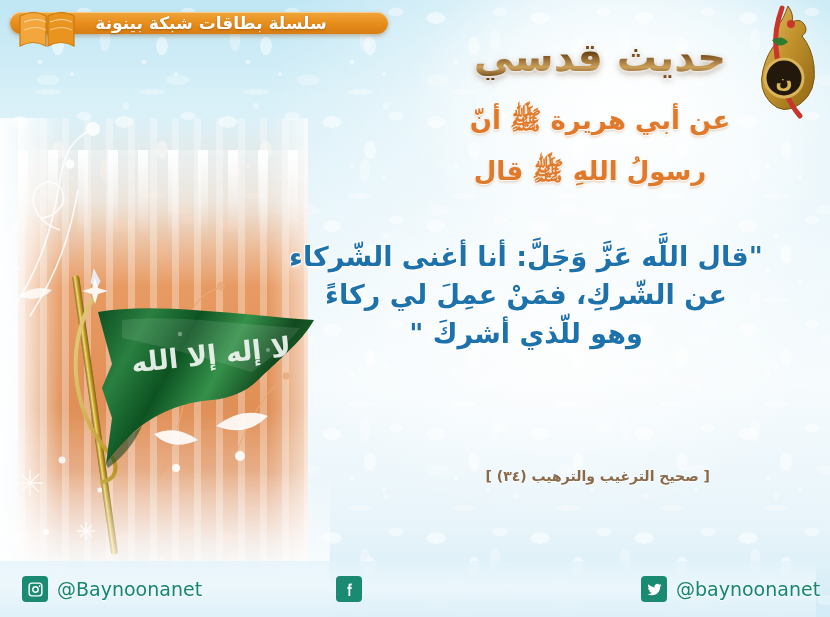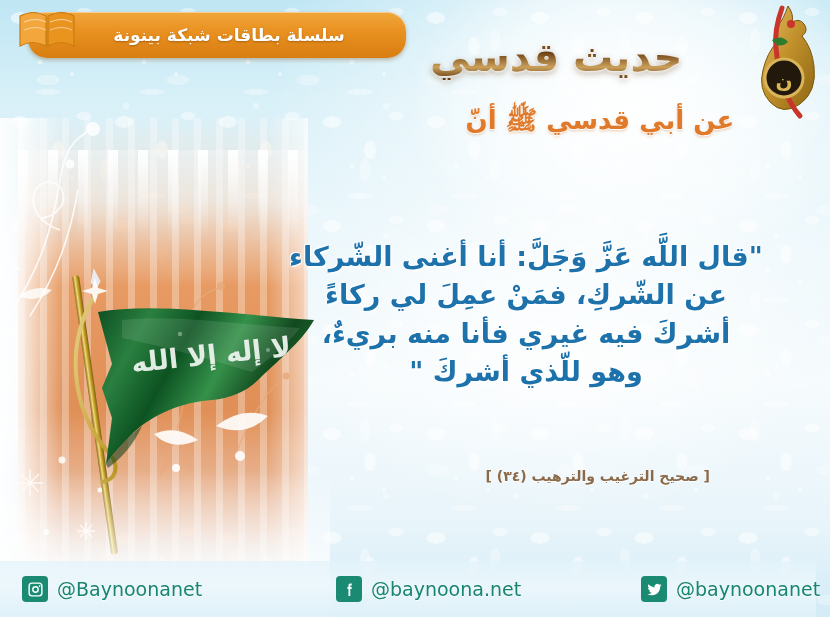--- a/index.html
+++ b/index.html
@@ -81,21 +81,21 @@
     position:absolute;left:0;top:470px;width:330px;height:150px;
     background:linear-gradient(180deg, rgba(255,255,255,0) 0%, rgba(255,255,255,.85) 70%, rgba(240,250,253,.95) 100%);
     pointer-events:none;
   }
 
   
   .swirl{position:absolute;pointer-events:none;}
 
   
   #banner{
-    position:absolute;left:28px;top:12px;height:46px;width:378px;
+    position:absolute;left:10px;top:12px;height:22px;width:378px;
     background:linear-gradient(180deg,#f0a63a 0%,#e8901f 45%,#d87d12 100%);
     border-radius:19px;
     box-shadow:0 2px 4px rgba(120,70,10,.35), inset 0 1px 0 rgba(255,255,255,.45);
     display:flex;align-items:center;justify-content:center;
     direction:rtl;
   }
   #banner-text{
     color:#fff;font-size:17px;font-weight:bold;
     letter-spacing:.5px;
     text-shadow:0 1px 2px rgba(130,70,5,.55);
@@ -105,21 +105,21 @@
   .book-icon{
     position:absolute;left:16px;top:6px;width:62px;height:48px;
   }
 
   
   .logo{position:absolute;right:10px;top:2px;width:62px;height:118px;}
 
   
   #title{
     position:absolute;left:430px;top:34px;width:340px;
-    text-align:left;direction:rtl;
+    text-align:center;direction:rtl;
     font-size:40px;font-weight:bold;
     background:linear-gradient(180deg,#a8742c 0%,#6b3f14 40%,#caa05a 72%,#5e3410 100%);
     -webkit-background-clip:text;background-clip:text;
     color:transparent;-webkit-text-fill-color:transparent;
     filter:drop-shadow(0 1px 1px rgba(255,255,255,.85)) drop-shadow(0 2px 3px rgba(90,50,10,.35));
     letter-spacing:1px;
   }
   .subtitle{
     position:absolute;text-align:center;direction:rtl;
     color:#e07a2a;font-weight:bold;
@@ -318,26 +318,26 @@
     </defs>
     <path d="M30 4 q6 8 4 16 q8 -4 12 2 q5 7 -2 12 q10 12 12 30 q3 26 -14 38 q-17 12 -30 -2 q-12 -13 -7 -32 q4 -17 14 -28 q-6 -10 2 -18 q4 -4 9 -18 z" fill="url(#glogo)" stroke="#7a5810" stroke-width="1"></path>
     <path d="M24 6 q-8 22 -6 40 q2 22 10 44 q5 14 14 24" fill="none" stroke="#c8352a" stroke-width="5" stroke-linecap="round"></path>
     <circle cx="26" cy="76" r="19" fill="#23180c" stroke="#d9b459" stroke-width="3"></circle>
     <text x="26" y="86" text-anchor="middle" fill="#d9b459" font-family="'DejaVu Sans',sans-serif" font-size="20" font-weight="bold">ن</text>
     <path d="M14 38 q10 -6 16 2 q-9 8 -16 -2 z" fill="#2f7a2c"></path>
     <circle cx="33" cy="22" r="4" fill="#c8352a"></circle>
   </svg>
 
   <div id="title">حديث قدسي</div>
-  <div class="subtitle" id="sub1">عن أبي قدسي ﷺ أنّ</div>
+  <div class="subtitle" id="sub1">عن أبي هريرة ﷺ أنّ</div>
+  <div class="subtitle" id="sub2">رسولُ اللهِ ﷺ قال</div>
 
   <div id="hadith">
     <span class="ln">"قال اللَّه عَزَّ وَجَلَّ: أنا أغنى الشّركاء</span>
     <span class="ln">عن الشّركِ، فمَنْ عمِلَ لي ركاءً</span>
-    <span class="ln">أشركَ فيه غيري فأنا منه بريءٌ،</span>
     <span class="ln">وهو للّذي أشركَ "</span>
   </div>
 
   <div id="source">[ صحيح الترغيب والترهيب (٣٤) ]</div>
 
   <div id="website">www.baynoona.net</div>
 
   <div id="footer">
 
     <div class="social" id="soc-ig">
@@ -348,21 +348,20 @@
       </span>
       <span class="shandle">@Baynoonanet</span>
     </div>
 
     <div class="social" id="soc-fb">
       <span class="sicon">
         <svg width="17" height="17" viewBox="0 0 24 24" fill="#ffffff">
           <path d="M15.2 8.4h-2.1V7.1c0-.6.4-.8.7-.8h1.4V3.6h-2c-2.2 0-2.7 1.6-2.7 2.7v2.1H9.1v2.8h1.4V21h2.6v-9.8h1.8l.3-2.8z"></path>
         </svg>
       </span>
-      <span class="shandle">@baynoona.net</span>
     </div>
 
     <div class="social" id="soc-tw">
       <span class="sicon">
         <svg width="17" height="17" viewBox="0 0 24 24" fill="#ffffff">
           <path d="M22 5.9c-.7.3-1.5.5-2.3.6.8-.5 1.5-1.3 1.8-2.2-.8.5-1.7.8-2.6 1a4.1 4.1 0 0 0-7 3.7A11.6 11.6 0 0 1 3.5 4.6a4.1 4.1 0 0 0 1.3 5.5c-.7 0-1.3-.2-1.9-.5 0 2 1.4 3.7 3.3 4.1-.6.2-1.2.2-1.8.1a4.1 4.1 0 0 0 3.8 2.9A8.3 8.3 0 0 1 2 18.4a11.6 11.6 0 0 0 6.3 1.8c7.6 0 11.7-6.3 11.7-11.7v-.5c.8-.6 1.5-1.3 2-2.1z"></path>
         </svg>
       </span>
       <span class="shandle">@baynoonanet</span>
     </div>

